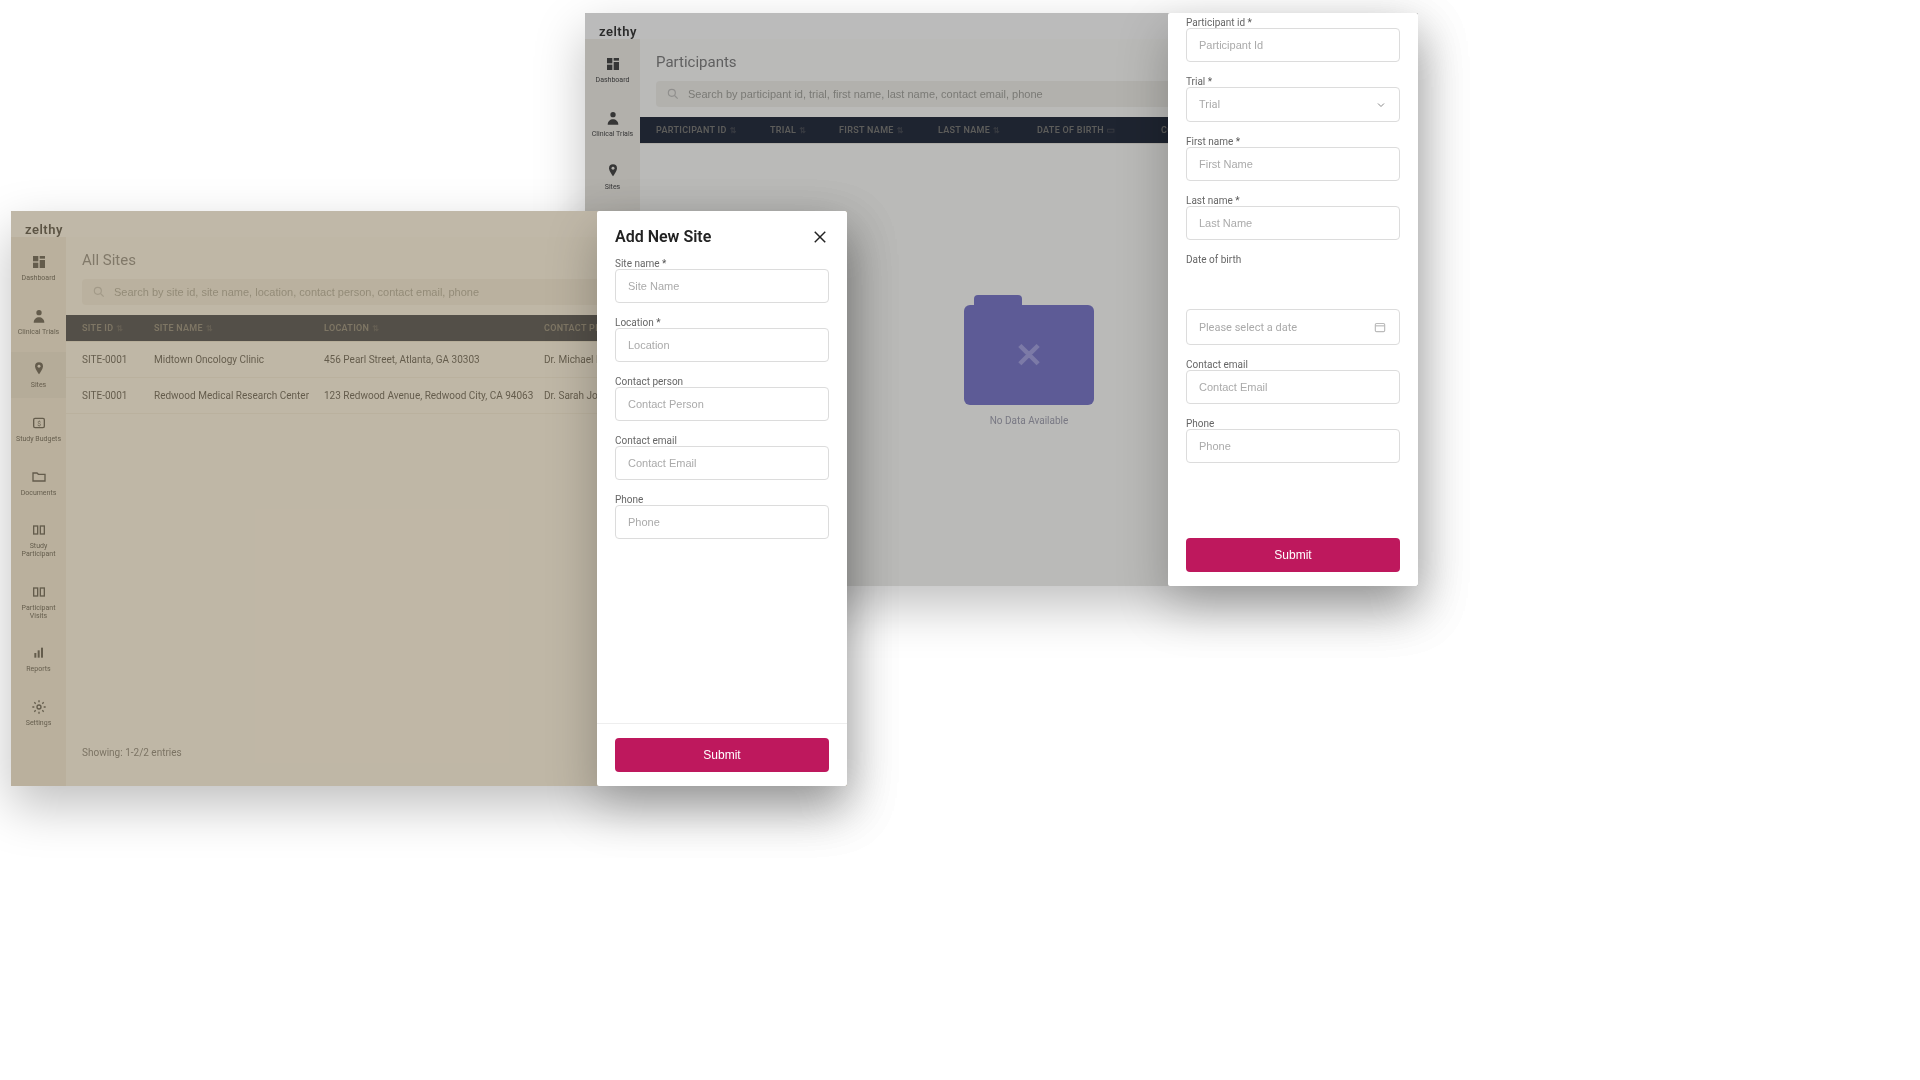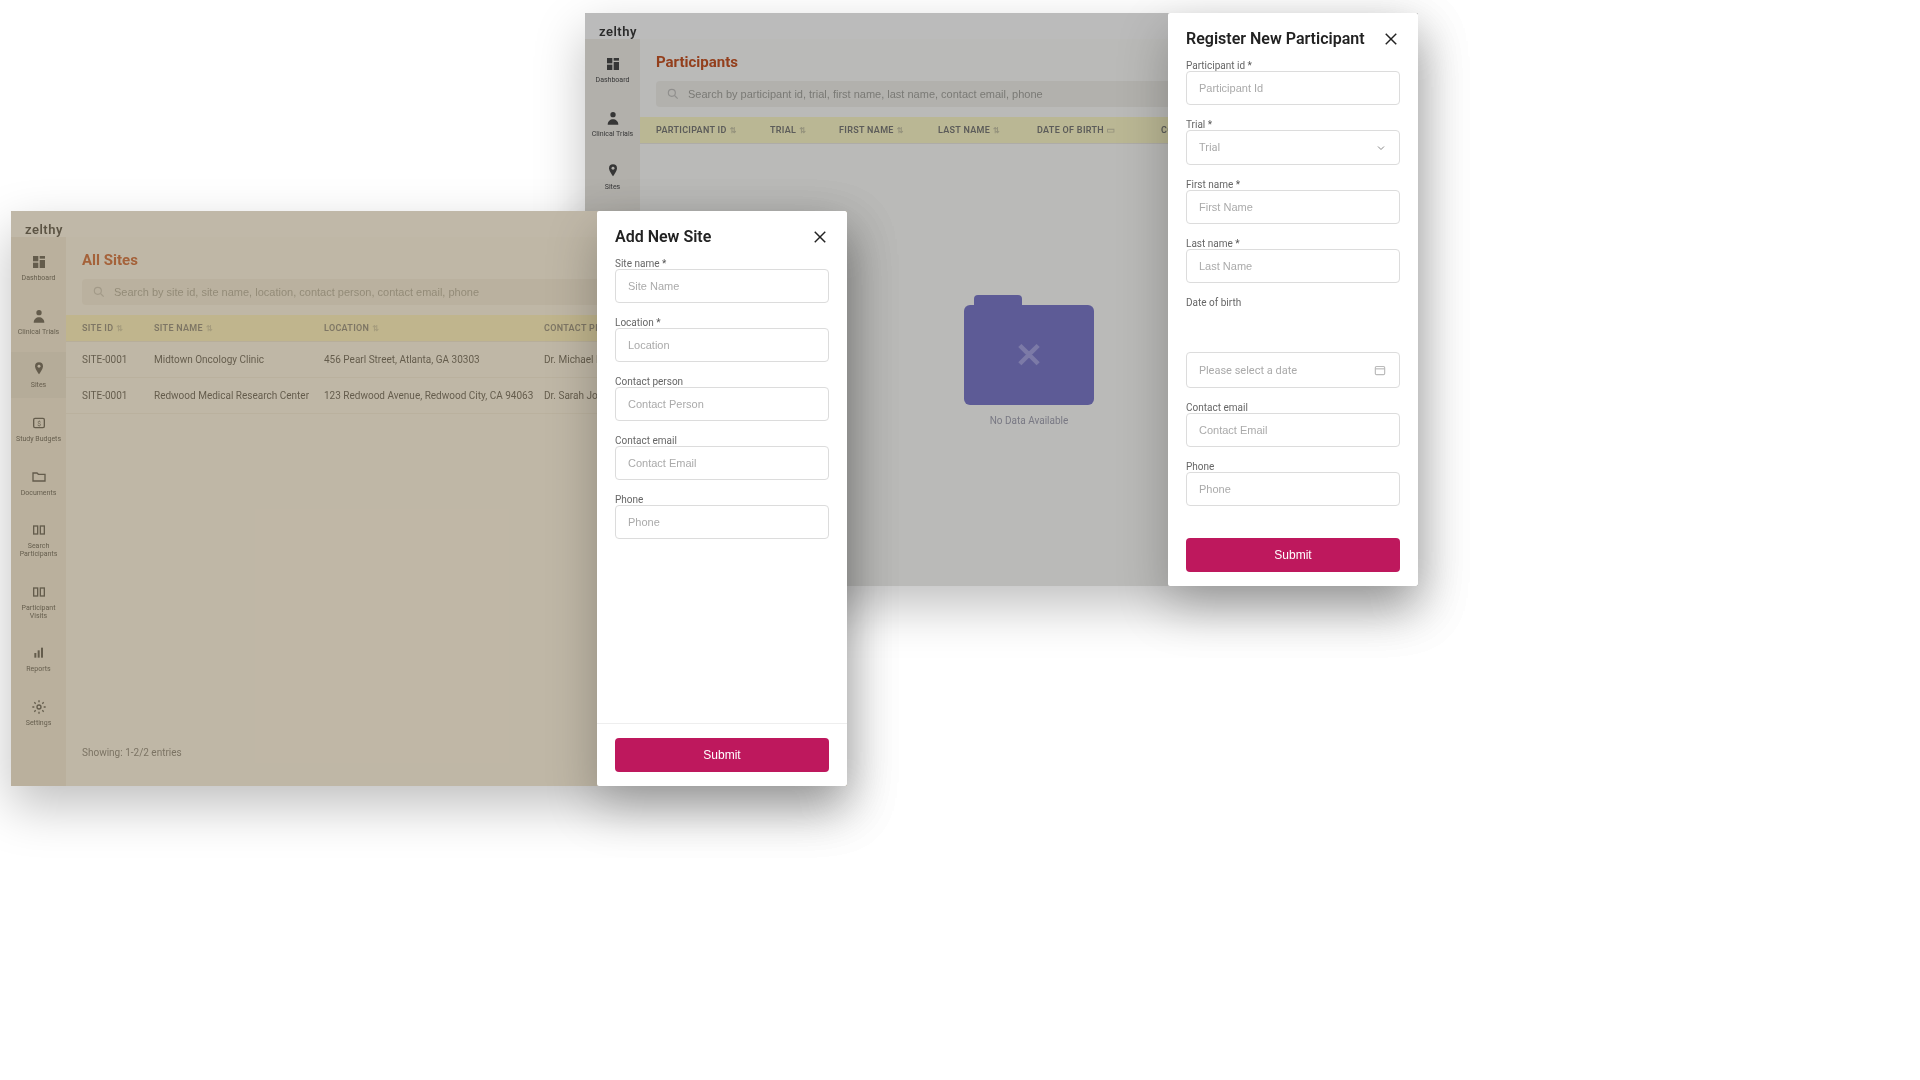--- a/index.html
+++ b/index.html
@@ -51,21 +51,21 @@
   .side-item .lbl { font-size: 7px; text-align: center; line-height: 1.1; }
   .side-item.active { background: rgba(0,0,0,0.04); }
 
   .main {
     flex: 1;
     background: #fdfdfb;
     position: relative;
     display: flex; flex-direction: column;
   }
   .page-title {
-    font-size: 15px; font-weight: 700; color: #c2410c;
+    font-size: 15px; font-weight: 400; color: #737373;
     padding: 14px 16px 10px;
   }
   .search-row {
     margin: 0 16px 10px;
     background: #f2f0ea;
     border-radius: 4px;
     display: flex; align-items: center;
     padding: 6px 10px;
     gap: 8px;
   }
@@ -75,21 +75,21 @@
     font-size: 11px; flex: 1; color: #333;
   }
   .search-row input::placeholder { color: #9b9b94; }
 
   .table-head {
     display: grid;
     padding: 8px 16px;
     font-size: 9px; font-weight: 600; letter-spacing: .3px;
     color: #6e6e6a;
     border-bottom: 1px solid #ece9e0;
-    background: #fef9c3;
+    background: #0f172a;
   }
   .table-row {
     display: grid;
     padding: 12px 16px;
     font-size: 10px; color: #333;
     border-bottom: 1px solid #f1efe8;
   }
   .sort-arrows { font-size:8px; opacity:.4; margin-left:3px; }
 
   
@@ -252,29 +252,20 @@
         </div>
         <span>No Data Available</span>
       </div>
     </div>
   </div>
 
   <div class="overlay-dim" style="background: rgba(60,60,60,0.35);"></div>
 </div>
 
 <div class="window drawer" style="left:1168px; top:13px; width:250px; height:573px;">
-  <div class="drawer-header">
-    <span class="drawer-title">Register New Participant</span>
-    <span class="close-x">
-      <svg viewBox="0 0 24 24" width="18" height="18">
-          <line x1="5" y1="5" x2="19" y2="19" stroke="#222" stroke-width="2"></line>
-          <line x1="19" y1="5" x2="5" y2="19" stroke="#222" stroke-width="2"></line>
-        </svg>
-    </span>
-  </div>
   <div class="drawer-body">
     <div>
       <div class="field-label req">Participant id</div>
       <input class="field-input" placeholder="Participant Id" style="">
     </div>
     <div>
       <div class="field-label req">Trial</div>
       <div class="field-select">
         <span>Trial</span>
         <span>
@@ -370,21 +361,21 @@
           </span>
         <span class="lbl">Documents</span>
       </div>
       <div class="side-item">
         <span class="ic">
             <svg viewBox="0 0 24 24" width="16" height="16">
               <rect x="4" y="6" width="6" height="12" fill="none" stroke="#333" stroke-width="2"></rect>
               <rect x="14" y="6" width="6" height="12" fill="none" stroke="#333" stroke-width="2"></rect>
             </svg>
           </span>
-        <span class="lbl">Search Participants</span>
+        <span class="lbl">Study Participant</span>
       </div>
       <div class="side-item">
         <span class="ic">
             <svg viewBox="0 0 24 24" width="16" height="16">
               <rect x="4" y="6" width="6" height="12" fill="none" stroke="#333" stroke-width="2"></rect>
               <rect x="14" y="6" width="6" height="12" fill="none" stroke="#333" stroke-width="2"></rect>
             </svg>
           </span>
         <span class="lbl">Participant Visits</span>
       </div>

